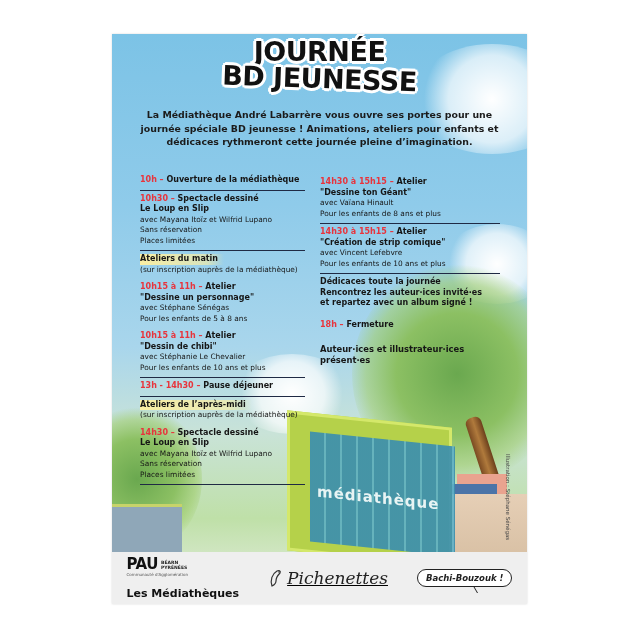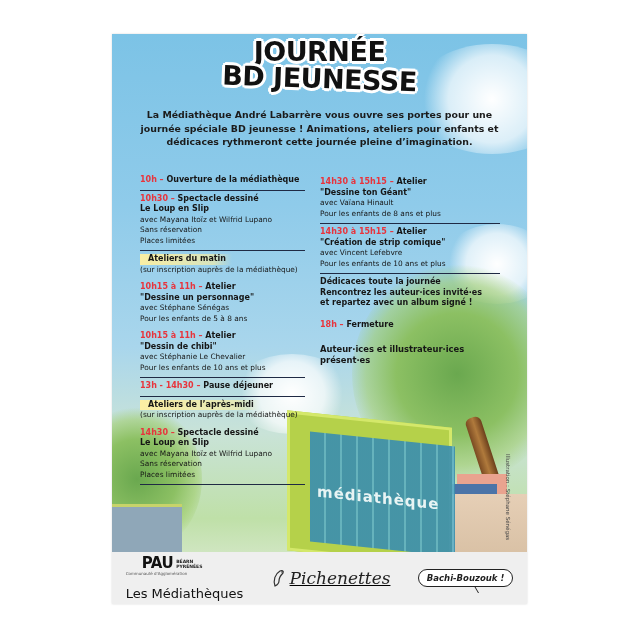--- a/index.html
+++ b/index.html
@@ -33,33 +33,33 @@
            line-height:13.5px; color:#1b1b1b; font-weight:bold; }
 
   .col { position:absolute; font-size:8px; line-height:10.5px; color:#161616; }
   .col.left { left:28px; top:138px; width:165px; }
   .col.right { left:208px; top:140px; width:180px; }
   .block { padding:3px 0 4px 0; border-bottom:1.5px solid #1f2a44; }
   .block.nob { border-bottom:none; }
   .time { color:#e8343c; font-weight:bold; }
   .head { font-weight:bold; }
   .sub { font-size:7.4px; }
-  .hl { background:linear-gradient(90deg,rgba(255,240,160,0.95),rgba(255,240,160,0.6) 80%,rgba(255,240,160,0)); display:inline-block; padding:0 6px 0 8px; }
+  .hl { background:linear-gradient(90deg,rgba(255,240,160,0.95),rgba(255,240,160,0.6) 80%,rgba(255,240,160,0)); display:inline-block; padding:0 6px 0 0; }
   .authors-title { font-weight:bold; font-size:8.4px; }
   .authors { display:grid; grid-template-columns:96px 90px; margin-left:4px; margin-top:2px; }
   .author { color:#d6343c; font-style:italic; font-size:7.6px; line-height:10.5px; }
 
   .footer { position:absolute; left:0; top:518px; width:415px; height:52px; background:#efefef;
             display:flex; align-items:center; justify-content:space-around; }
   .logo-pau { display:flex; flex-direction:column; line-height:1; }
-  .pau-row { display:flex; align-items:center; gap:3px;margin-left:16px; }
+  .pau-row { display:flex; align-items:center; gap:3px; }
   .pau-big { font-weight:900; font-size:15px; color:#111; letter-spacing:-0.5px; }
   .pau-small { font-size:4.5px; font-weight:bold; line-height:5px; color:#222; }
   .pau-sub { font-size:4px; color:#555; margin-top:1px; }
-  .pau-media { font-size:13px; font-weight:normal; color:#111; margin-top:11px; }
+  .pau-media { font-size:11px; font-weight:bold; color:#111; margin-top:11px; }
   .logo-pich { display:flex; align-items:center; gap:3px;text-decoration:underline; }
   .pich-text { font-family:"DejaVu Serif", serif; font-style:italic; font-size:17px; color:#222; }
   .logo-bachi { position:relative; border:1.5px solid #222; border-radius:10px; padding:3px 8px;
                 font-size:8.5px; font-style:italic; font-weight:bold; color:#222; background:#fff; }
   .logo-bachi::after { content:""; position:absolute; left:55%; bottom:-7px; width:6px; height:7px;
                        border-right:1.5px solid #222; transform:skewX(30deg); }
   .credit { position:absolute; left:399px; top:420px; font-size:5.5px; color:#444;
             transform:rotate(90deg); transform-origin:left top; white-space:nowrap; }
 </style>
 </head>

